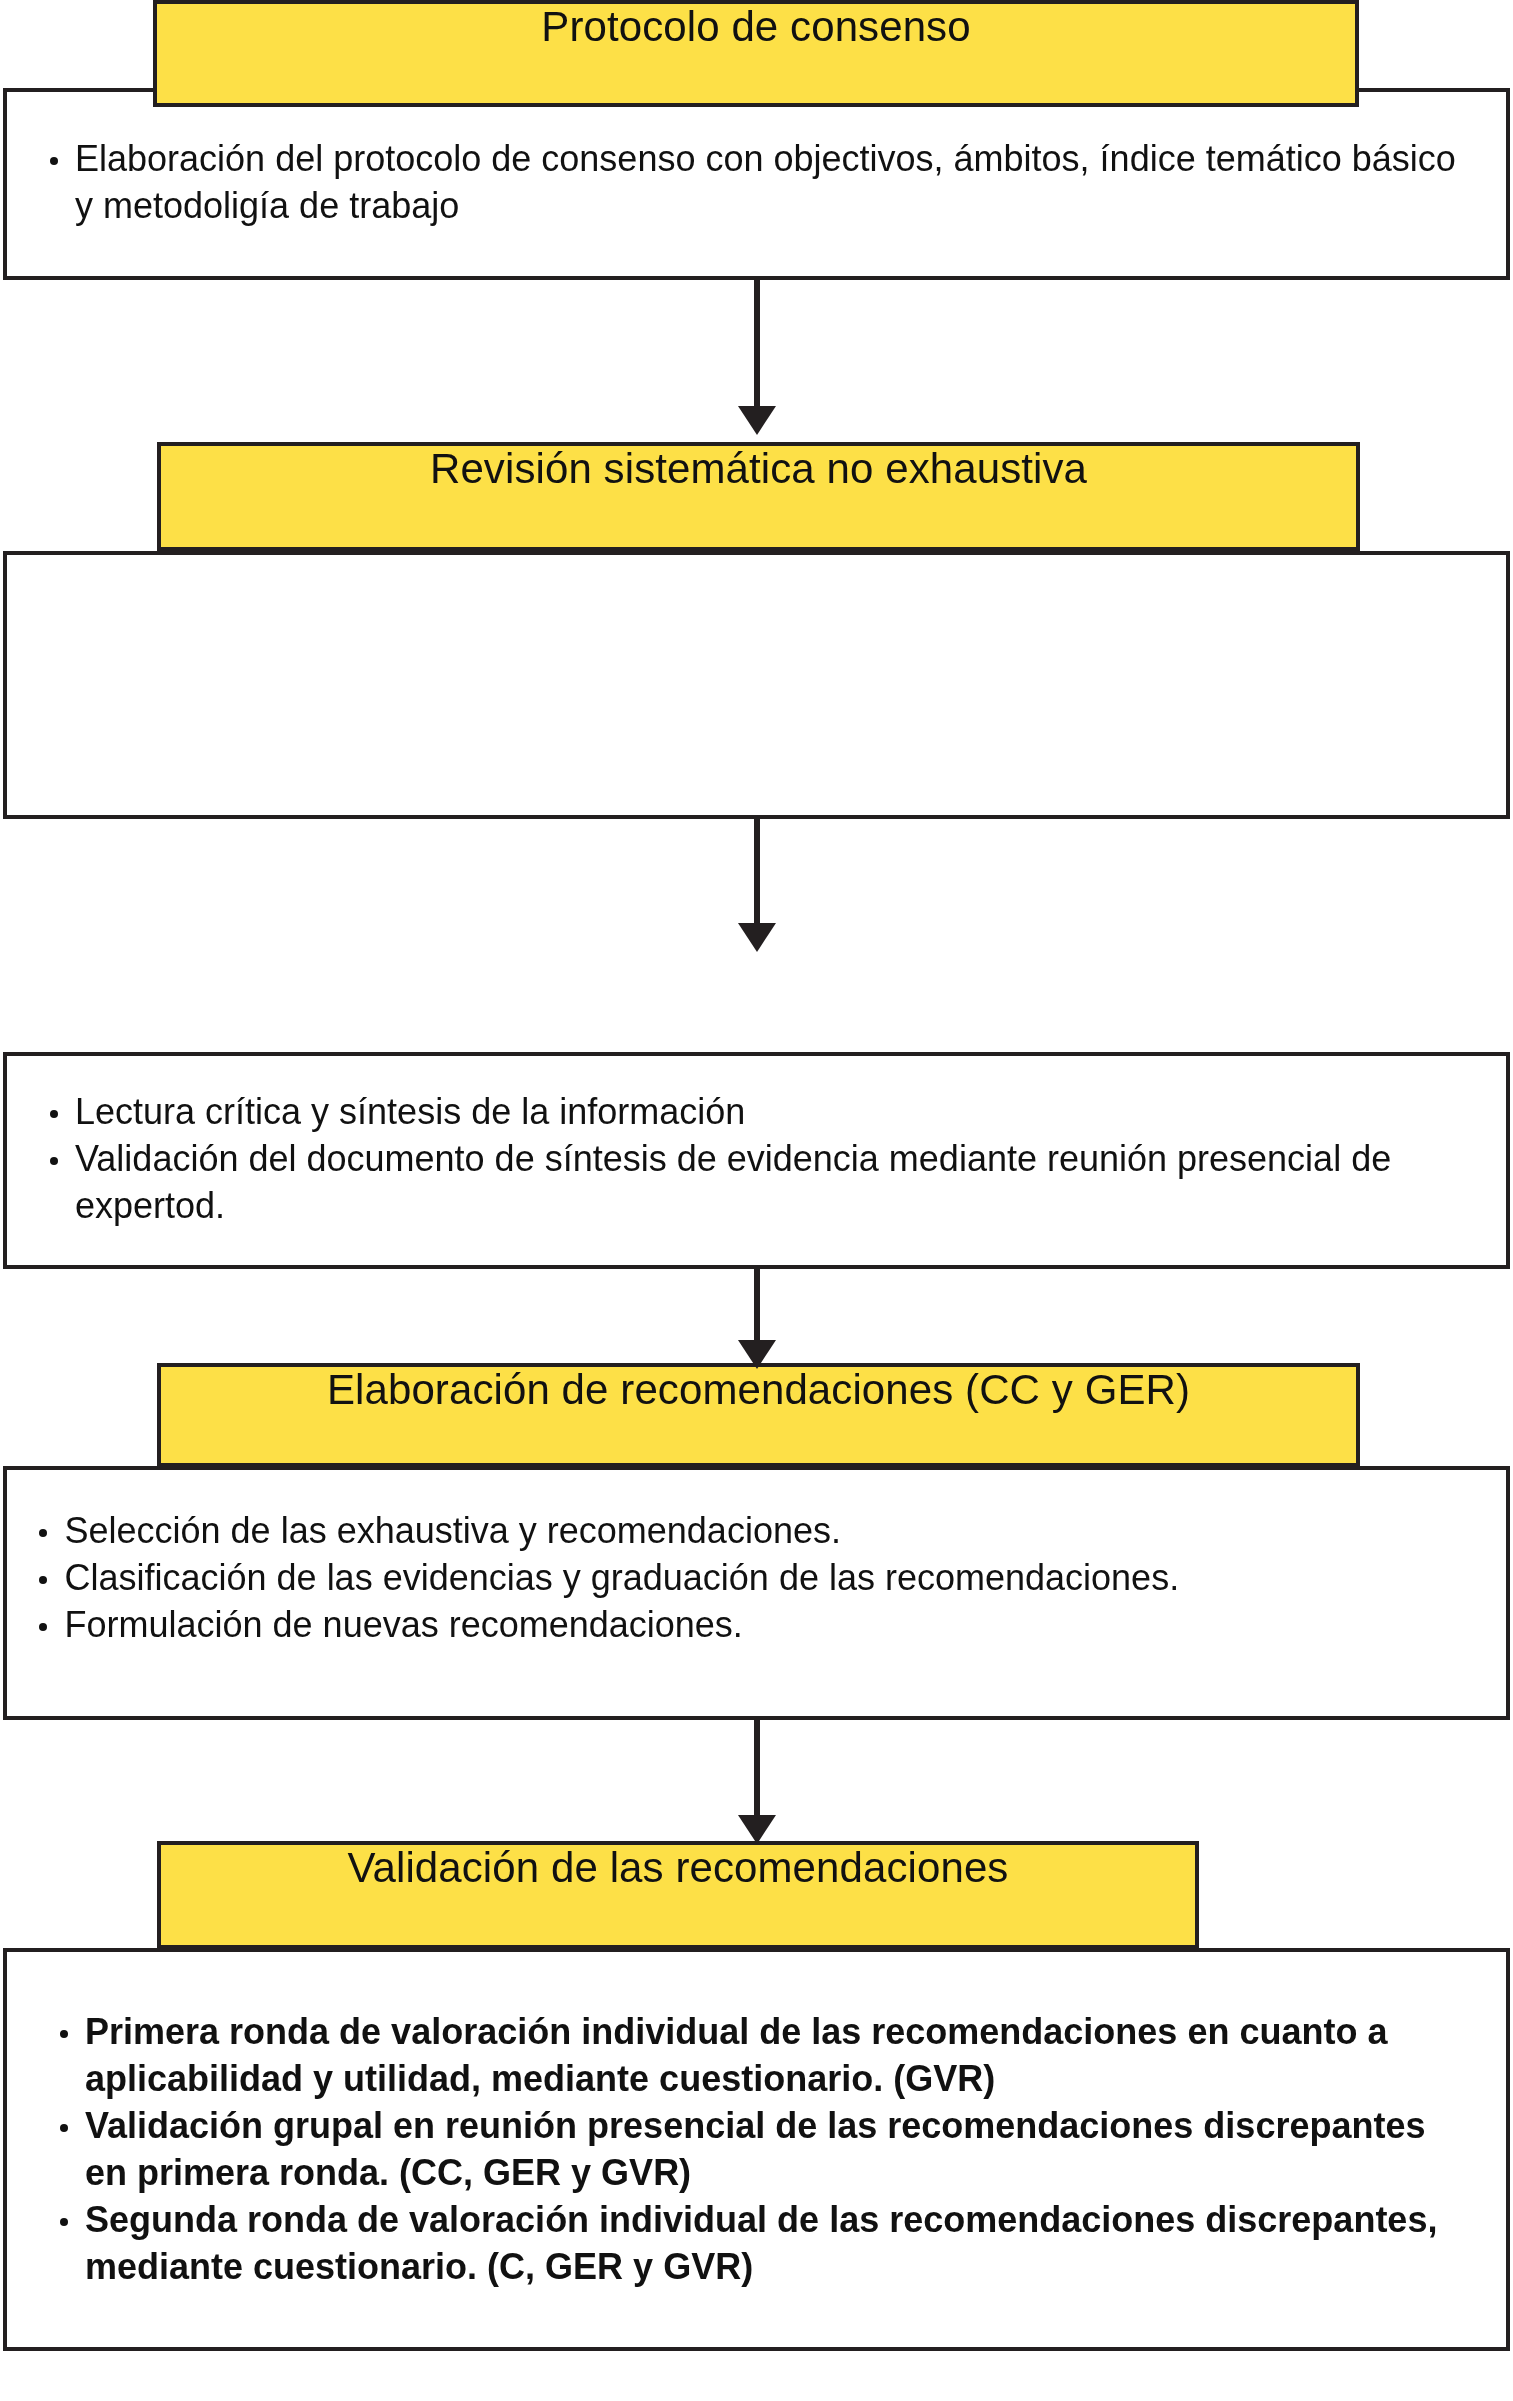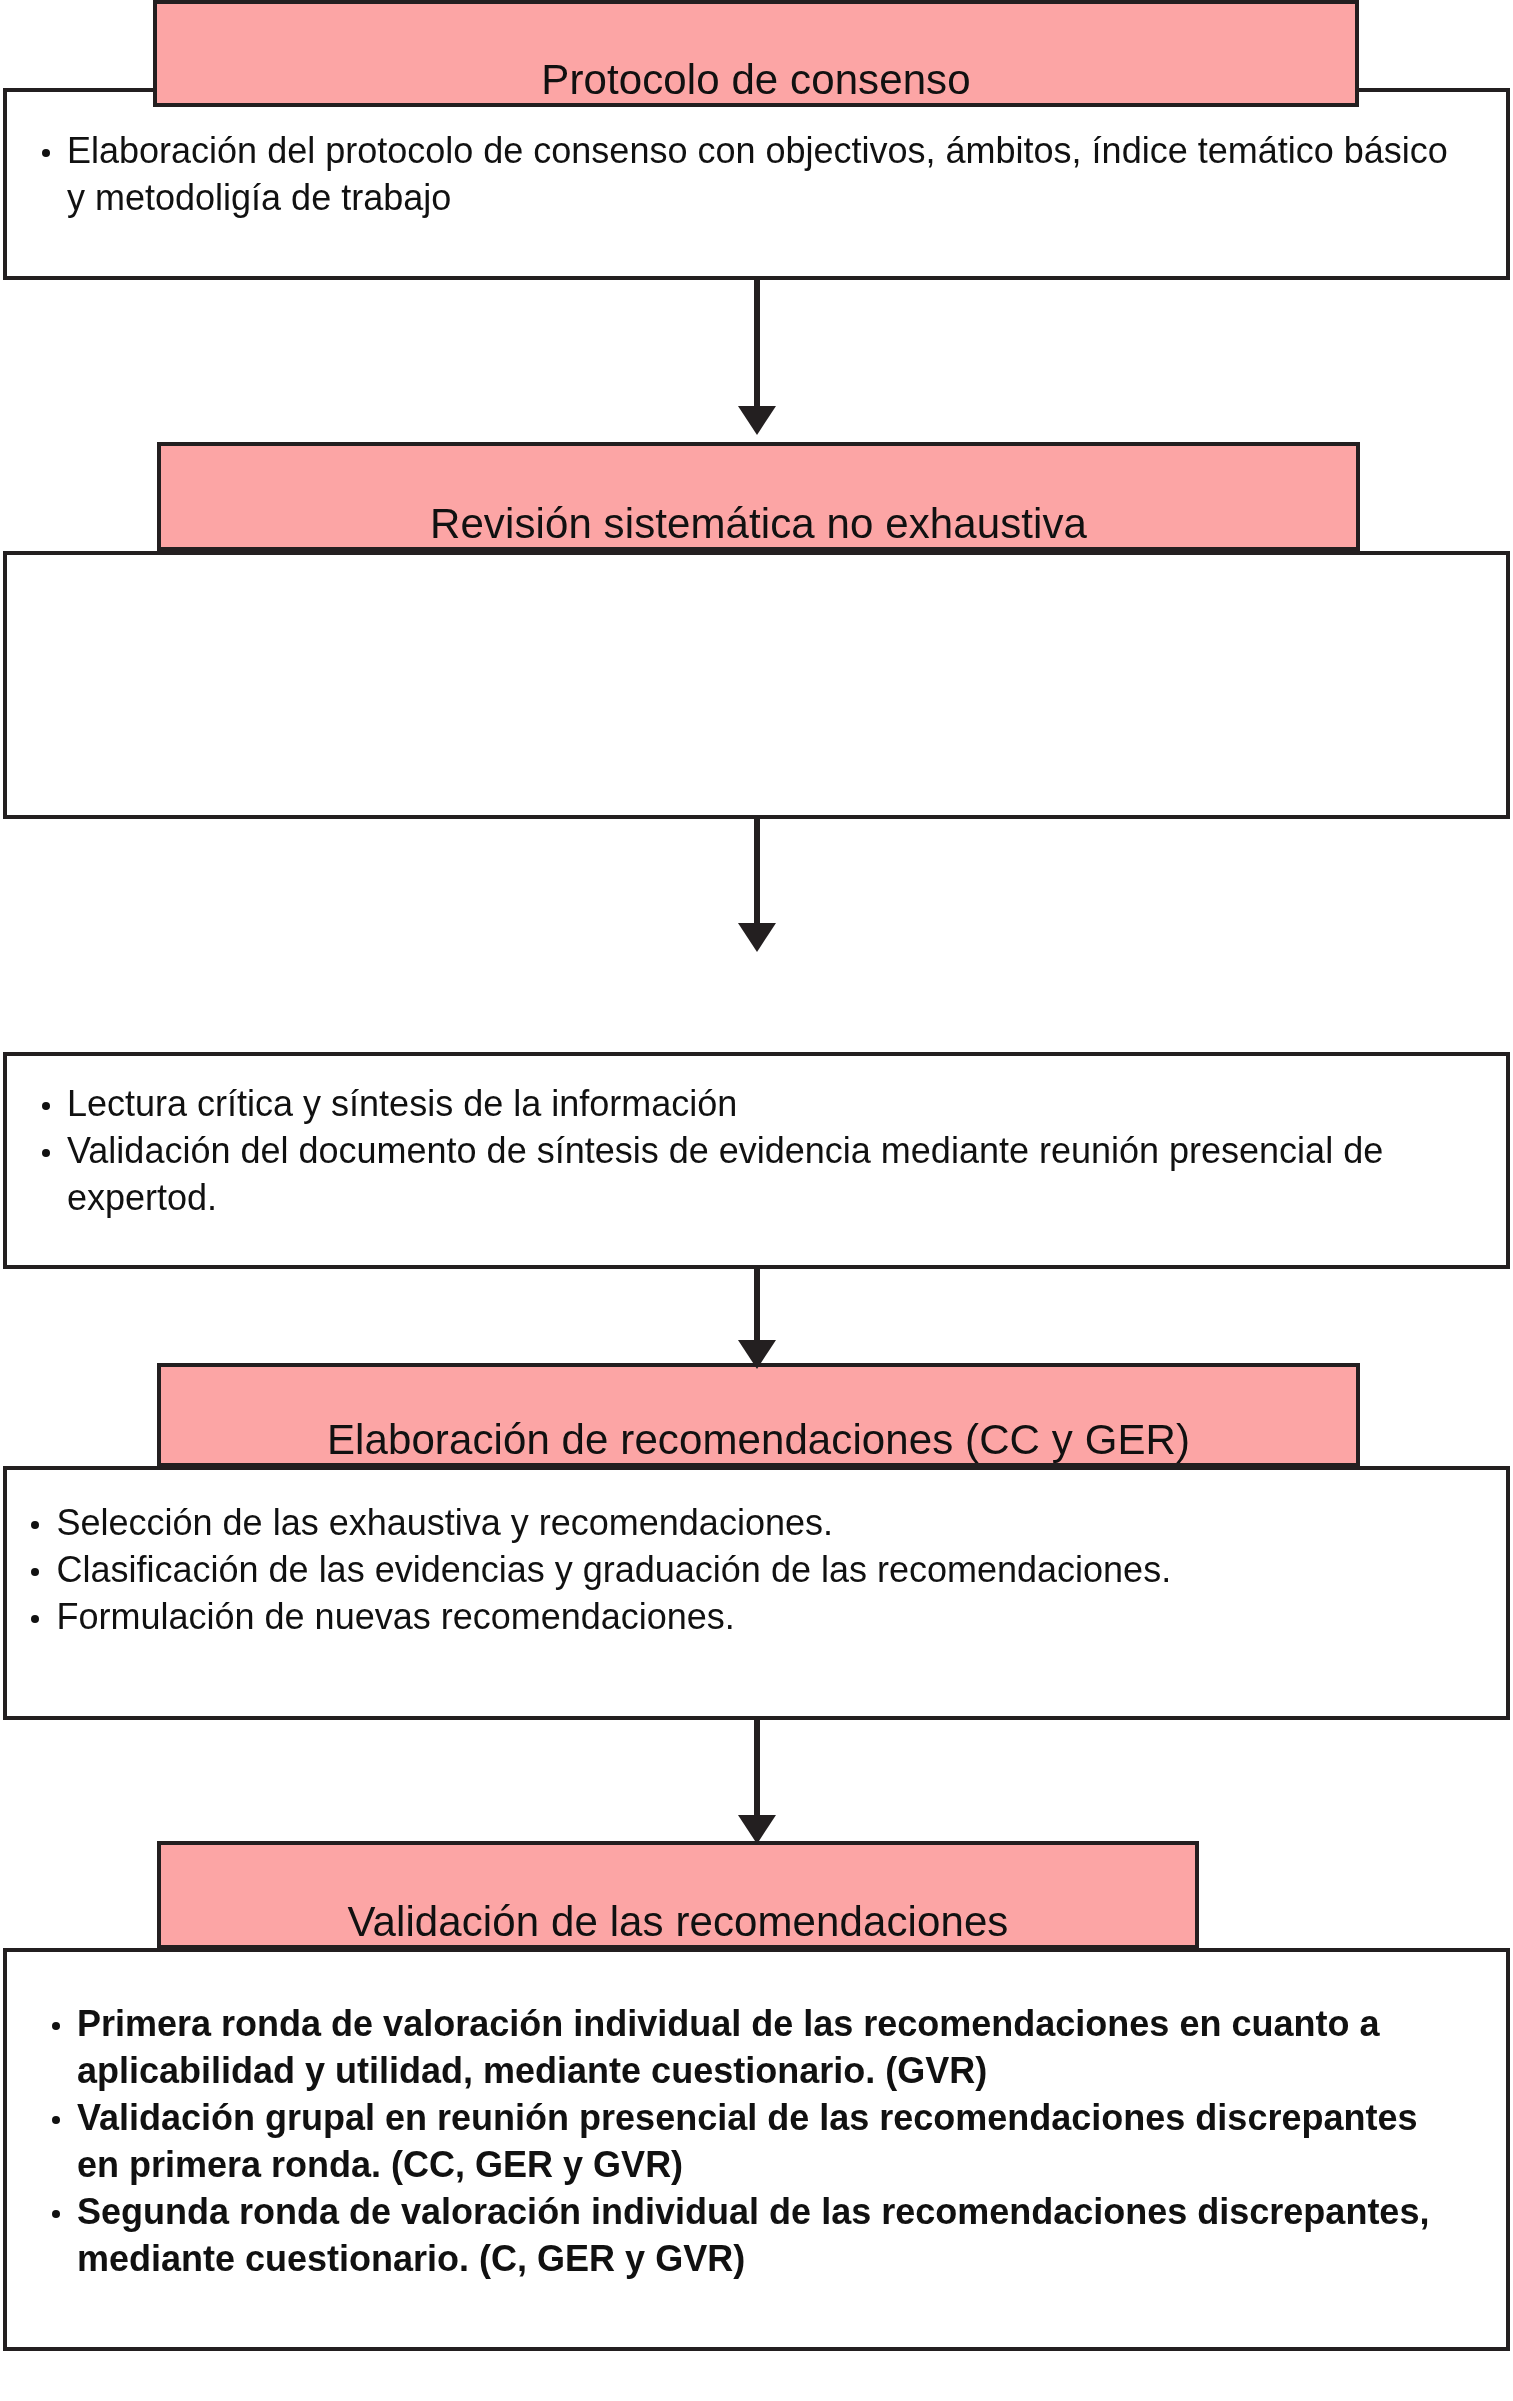--- a/index.html
+++ b/index.html
@@ -18,39 +18,39 @@
   .stage-body {
     position: absolute;
     box-sizing: border-box;
     background: #ffffff;
     border: 4.6px solid #231f20;
     z-index: 1;
   }
   .stage-header {
     position: absolute;
     box-sizing: border-box;
-    background: #fca5a5;
+    background: #fde047;
     border: 4.6px solid #231f20;
     z-index: 3;
     display: flex;
-    align-items: flex-end;
+    align-items: flex-start;
     justify-content: center;
   }
   .stage-header-label {
     font-size: 42px;
     line-height: 1.1;
     color: #111111;
     text-align: center;
     letter-spacing: 0.1px;
     white-space: nowrap;
   }
   .bullet-list {
     position: absolute;
     z-index: 2;
-    margin: 0;
+    margin: 8px;
     padding: 0;
     list-style: none;
   }
   .bullet-item {
     position: relative;
     font-size: 36px;
     line-height: 47px;
     color: #111111;
     padding-left: 31px;
     margin: 0 0 0 0;

